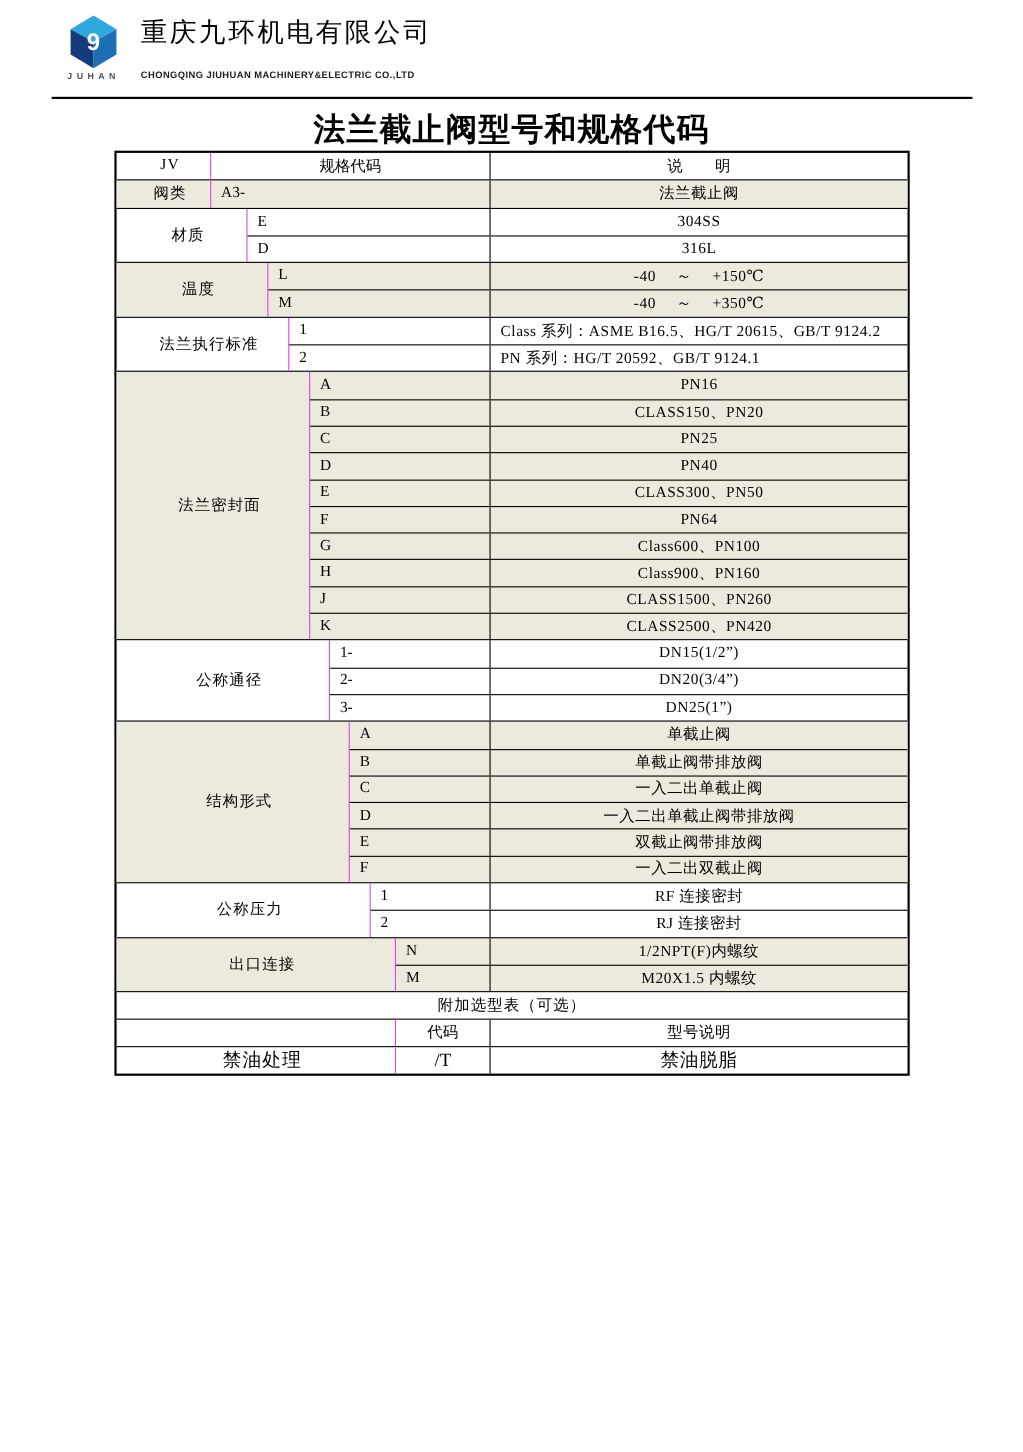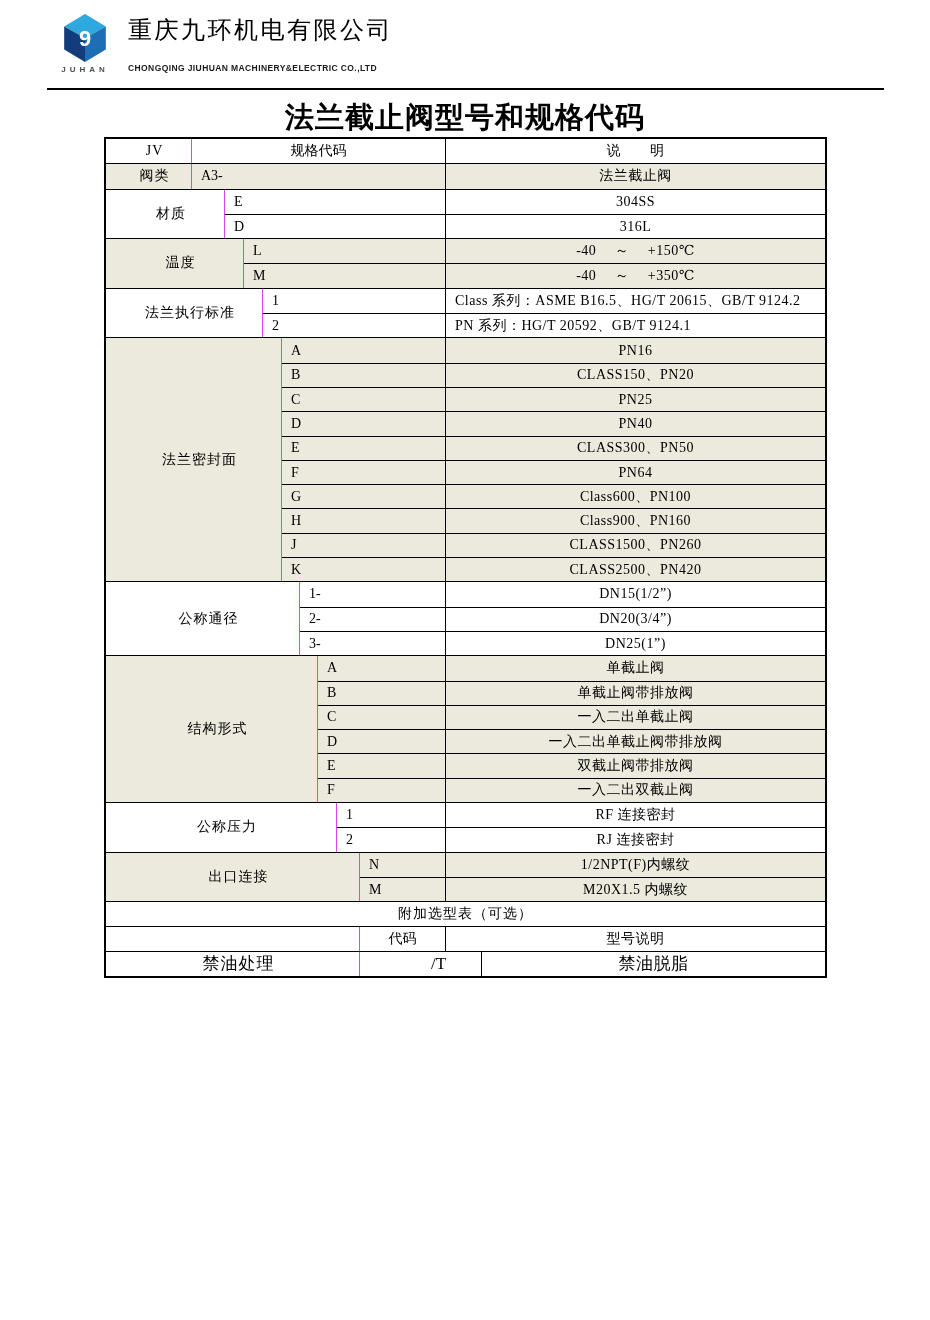--- a/index.html
+++ b/index.html
@@ -72,21 +72,21 @@
     width: 723px;
     border: 2px solid #000;
     font-size: 14px;
     background: #fff;
   }
   .tbl > * { border-top: 1px solid #000; }
   .tbl > *:first-child { border-top: none; }
 
   .section { display: flex; align-items: stretch; }
   .section.beige, .banner-row.beige { background: #ece9dd; }
-  .section.lg { font-size: 17px; gap: 36px; }
+  .section.lg { font-size: 17px; }
 
   .label-cell {
     width: var(--lw);
     flex: 0 0 var(--lw);
     border-right: 1px solid #d946ef;
     display: flex;
     align-items: center;
     justify-content: center;
     text-align: center;
     letter-spacing: 1px;

